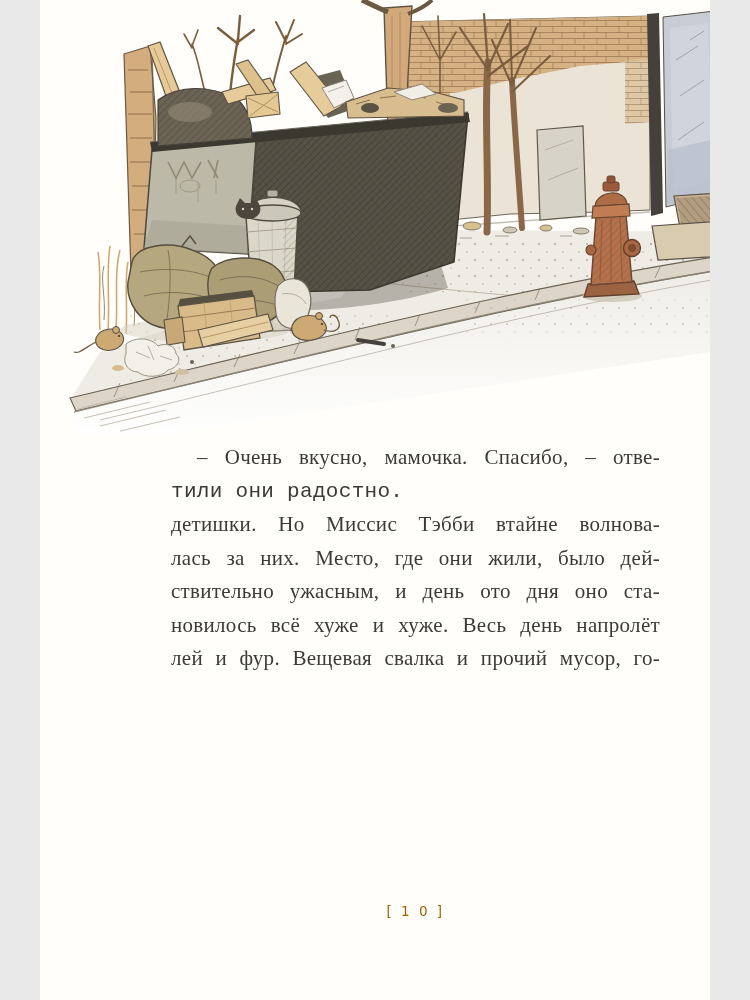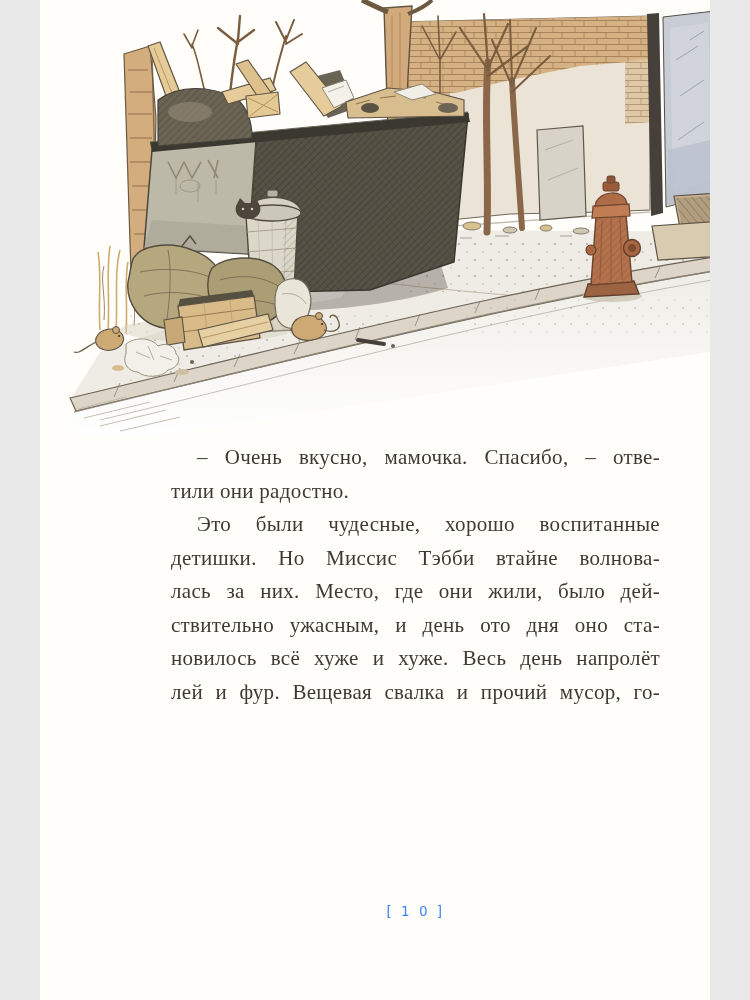--- a/index.html
+++ b/index.html
@@ -2,25 +2,25 @@
 <html><head>
 <meta charset="utf-8">
 <style>
   html,body{margin:0;padding:0;background:#e9e9e9;}
   .page{position:relative;width:670px;height:1000px;margin:0 auto;background:#fffefb;overflow:hidden;
         font-family:"Liberation Serif","DejaVu Serif",serif;}
   .illustration{position:absolute;left:0;top:0;width:750px;height:435px;}
   .text-block{position:absolute;left:131px;top:441px;width:489px;font-size:21px;line-height:33.5px;
               color:#3f3933;letter-spacing:0.3px;}
   .line{text-align:justify;text-align-last:justify;white-space:normal;}
-  .line.nojust{text-align:right;text-align-last:left;}
+  .line.nojust{text-align:right;text-align-last:left;font-family:Liberation Mono, monospace;}
   .line.indent{text-indent:26px;}
   .folio{position:absolute;left:131px;top:903px;width:489px;text-align:center;
          font-family:"DejaVu Sans","Liberation Sans",sans-serif;font-size:13.5px;
-         letter-spacing:2.5px;color:#3b82f6;}
+         letter-spacing:2.5px;color:#a16207;}
 </style>
 </head>
 <body>
 
 <div class="page">
 
   <svg class="illustration" viewBox="0 0 750 435" role="img" aria-label="Ink-and-watercolor drawing of a shabby back street: an overflowing dumpster piled with boards and junk, a metal trash can, stuffed garbage bags, broken crates and litter on the sidewalk, mice and a kitten among the rubbish, bare saplings, a brick wall, a doorway with stone steps, and a rusty fire hydrant by the curb.">
     <defs>
       <pattern id="hatch" width="5" height="5" patternUnits="userSpaceOnUse" patternTransform="rotate(45)">
         <line x1="0" y1="0" x2="0" y2="5" stroke="#33302a" stroke-width="1.6"></line>
@@ -259,21 +259,20 @@
       <rect x="567" y="176" width="8" height="7" rx="2" fill="#8d5436" stroke="#6b4530" stroke-width="1"></rect>
       <circle cx="592" cy="248" r="8.5" fill="#a86643" stroke="#5f3f2b" stroke-width="1.3"></circle>
       <circle cx="592" cy="248" r="4" fill="#7e4c32"></circle>
       <circle cx="551" cy="250" r="5" fill="#a86643" stroke="#5f3f2b" stroke-width="1.1"></circle>
     </g>
   </svg>
 
   <div class="text-block" style="color: rgb(63, 57, 51);">
       <div class="line indent">– Очень вкусно, мамочка. Спасибо, – отве-</div>
       <div class="line nojust">тили они радостно.</div>
-      <div class="line indent">Это были чудесные, хорошо воспитанные</div>
       <div class="line">детишки. Но Миссис Тэбби втайне волнова-</div>
       <div class="line">лась за них. Место, где они жили, было дей-</div>
       <div class="line">ствительно ужасным, и день ото дня оно ста-</div>
       <div class="line">новилось всё хуже и хуже. Весь день напролёт</div>
       <div class="line">лей и фур. Вещевая свалка и прочий мусор, го-</div>
     </div>
 
   <div class="folio">[ 1 0 ]</div>
 
 </div>

